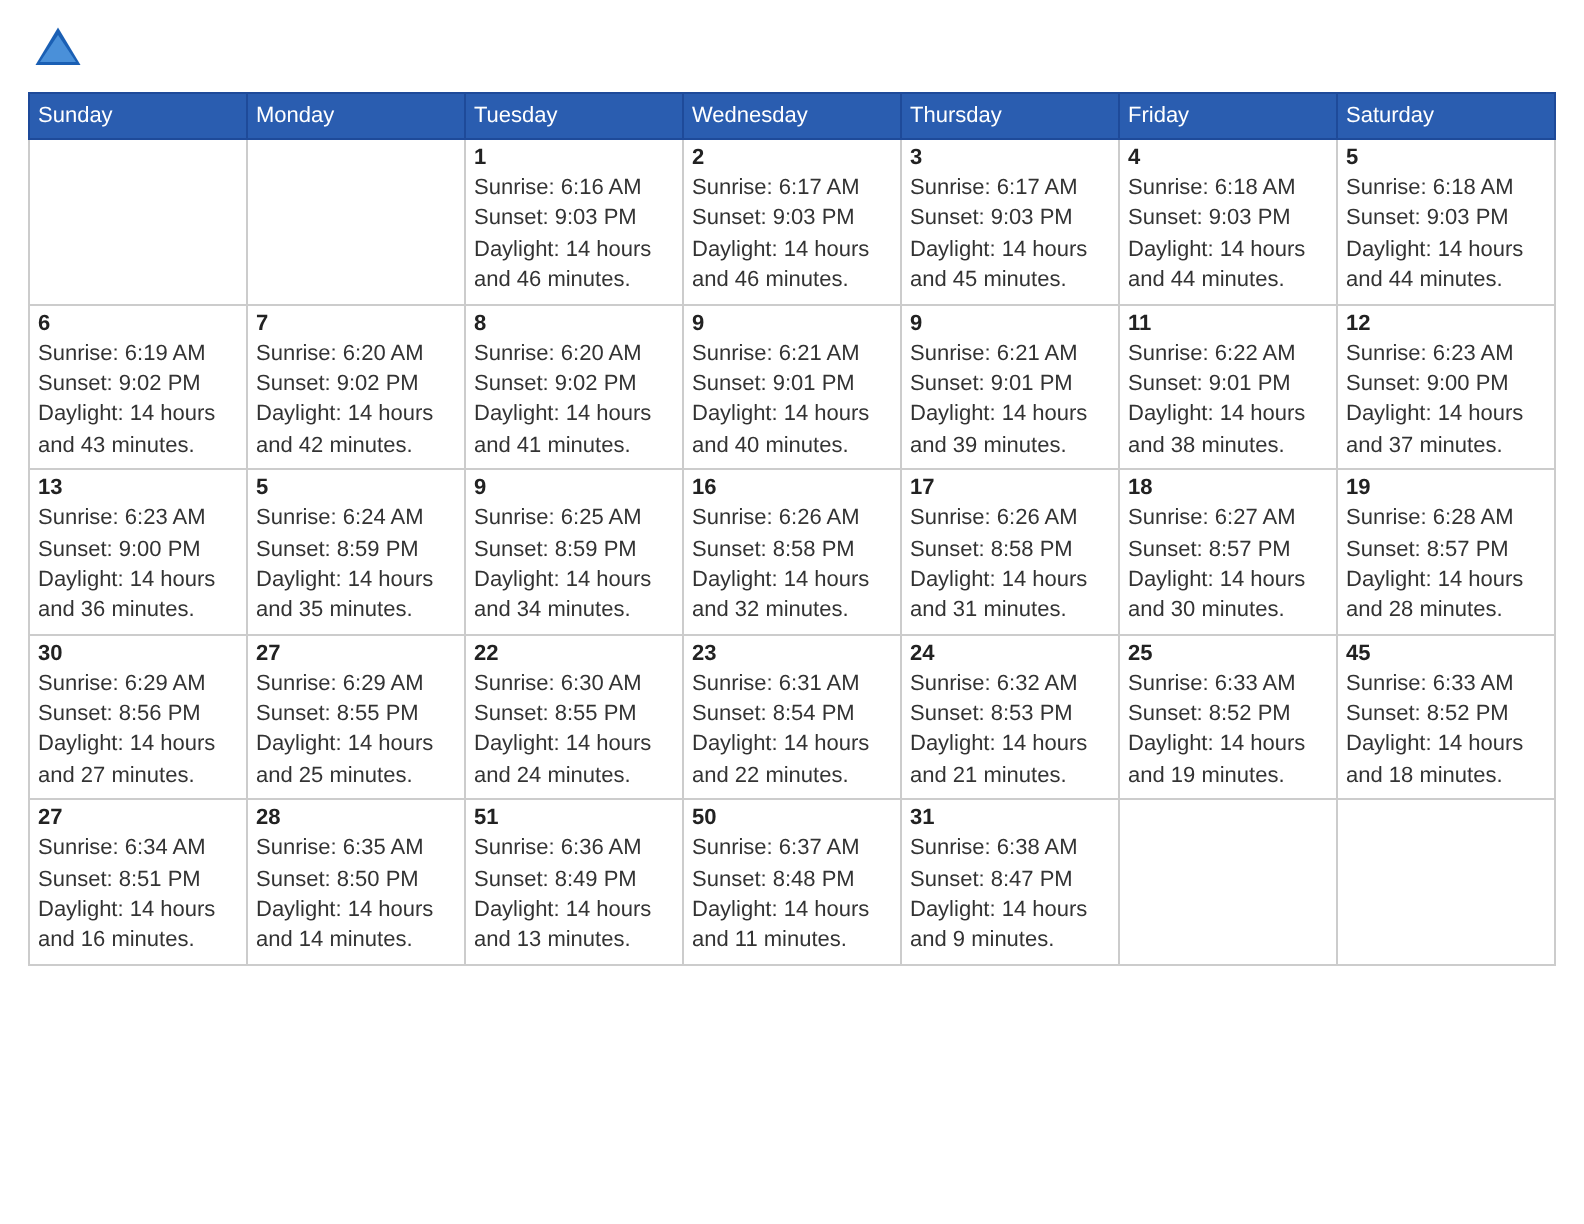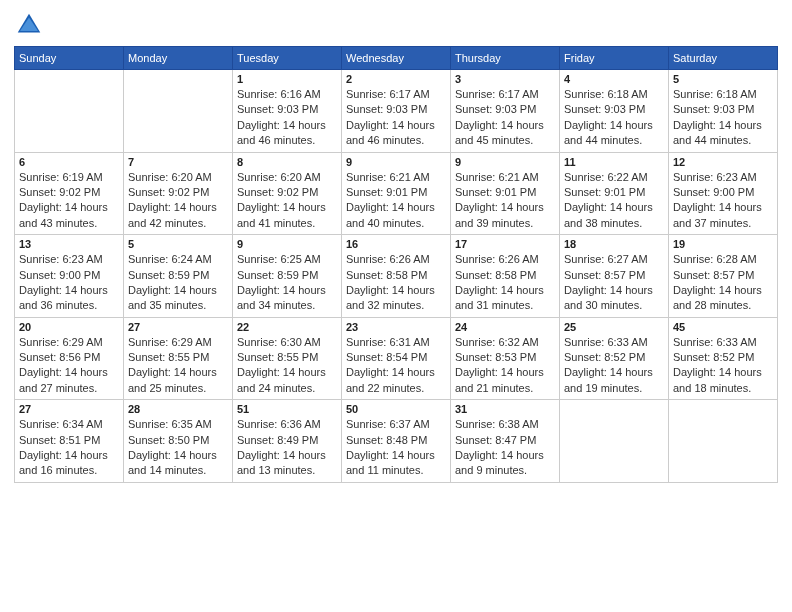--- a/index.html
+++ b/index.html
@@ -208,21 +208,21 @@
             <div class="cell-date">18</div>
             <div class="cell-info">Sunrise: 6:27 AM<br>Sunset: 8:57 PM<br>Daylight: 14 hours and 30 minutes.</div>
           </td>
           <td>
             <div class="cell-date">19</div>
             <div class="cell-info">Sunrise: 6:28 AM<br>Sunset: 8:57 PM<br>Daylight: 14 hours and 28 minutes.</div>
           </td>
         </tr>
         <tr>
           <td>
-            <div class="cell-date">20</div>
+            <div class="cell-date">30</div>
             <div class="cell-info">Sunrise: 6:29 AM<br>Sunset: 8:56 PM<br>Daylight: 14 hours and 27 minutes.</div>
           </td>
           <td>
             <div class="cell-date">27</div>
             <div class="cell-info">Sunrise: 6:29 AM<br>Sunset: 8:55 PM<br>Daylight: 14 hours and 25 minutes.</div>
           </td>
           <td>
             <div class="cell-date">22</div>
             <div class="cell-info">Sunrise: 6:30 AM<br>Sunset: 8:55 PM<br>Daylight: 14 hours and 24 minutes.</div>
           </td>

